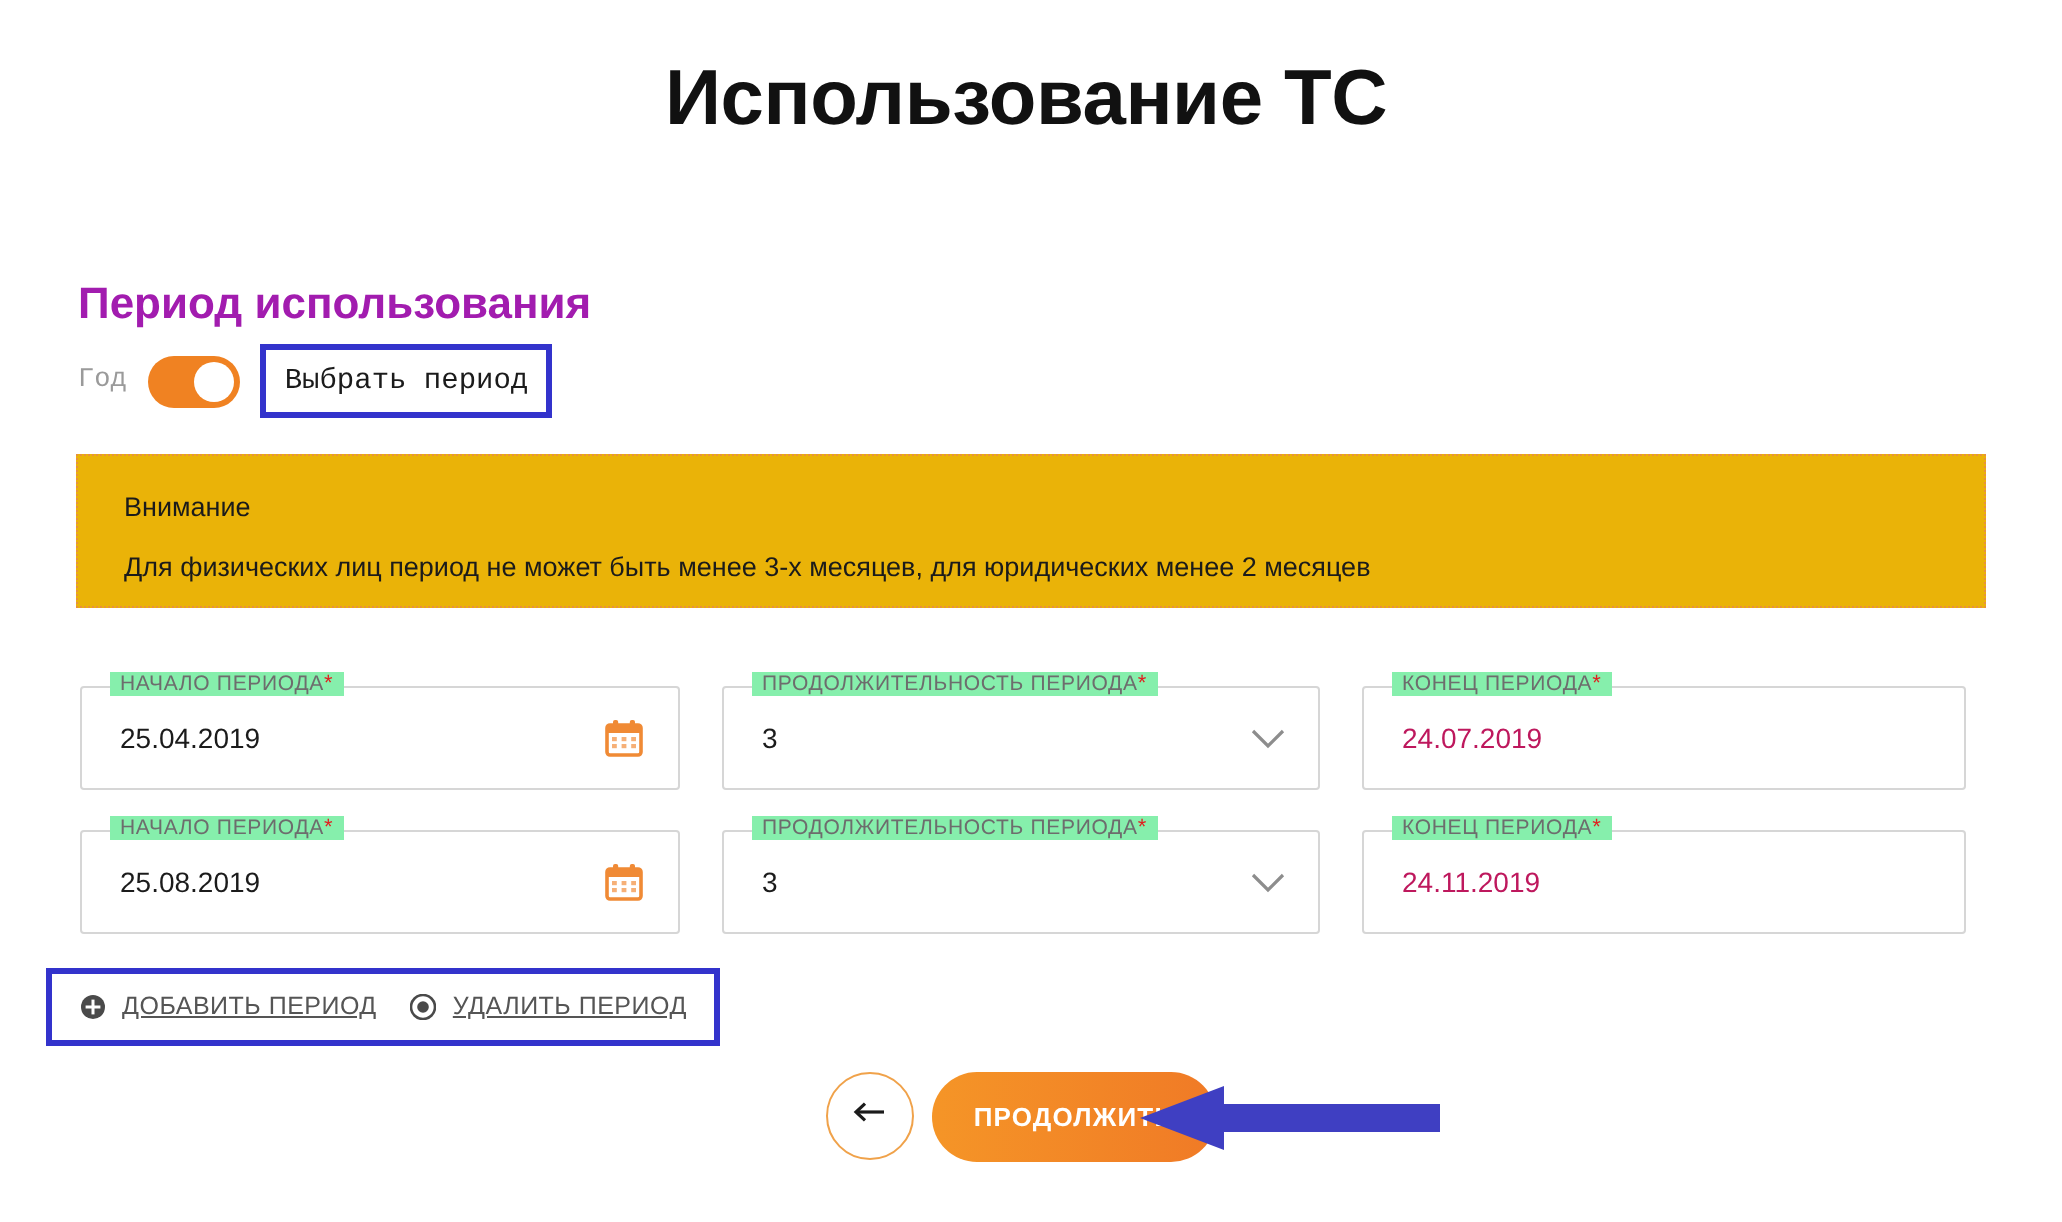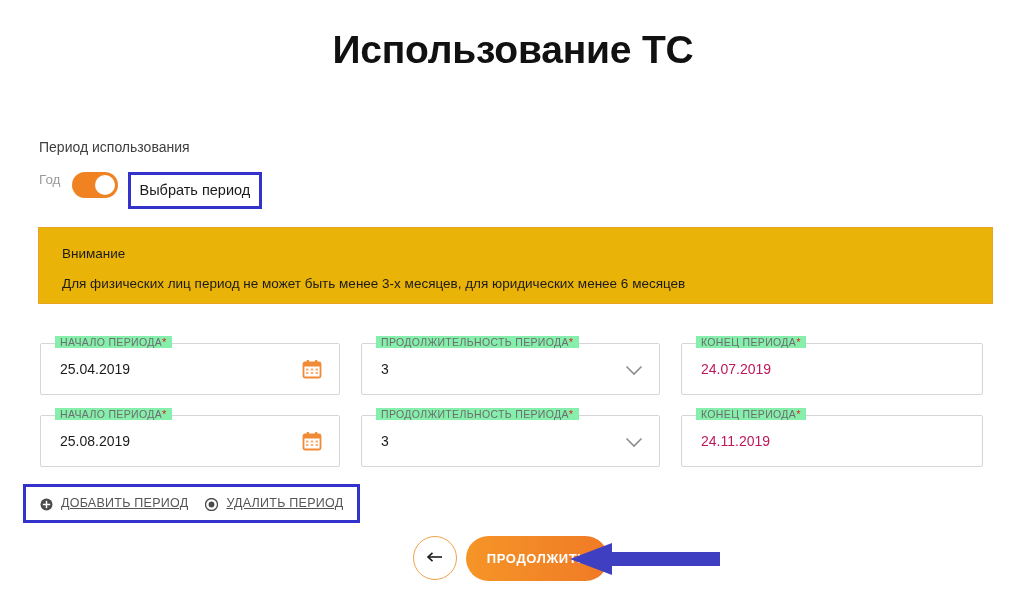--- a/index.html
+++ b/index.html
@@ -27,31 +27,33 @@
     font-weight: bold;
     letter-spacing: -0.2px;
     color: #111111;
   }
 
   
   .section-title {
     position: absolute;
     left: 39px;
     top: 139px;
-    font-size: 14px;
-    font-weight: normal;
-    color: #404040;
+    font-size: 22px;
+    font-weight: bold;
+    color: #a21caf;
   }
 
   
   .toggle-row {
     position: absolute;
     left: 39px;
     top: 172px;
     display: flex;
+    align-items: center;
+    font-family: Liberation Mono, monospace;
   }
   .toggle-label-off {
     font-size: 13.5px;
     color: #9a9a9a;
     margin-right: 11px;
   }
   .toggle-switch {
     width: 46px;
     height: 26px;
     border-radius: 13px;
@@ -251,21 +253,21 @@
   <div class="toggle-switch">
     <div class="toggle-knob"></div>
   </div>
   <div class="highlight-box toggle-label-on-wrap">
     <span class="toggle-label-on">Выбрать период</span>
   </div>
 </div>
 
 <div class="warning-panel">
   <div class="warning-title">Внимание</div>
-  <div class="warning-text">Для физических лиц период не может быть менее 3-х месяцев, для юридических менее 6 месяцев</div>
+  <div class="warning-text">Для физических лиц период не может быть менее 3-х месяцев, для юридических менее 2 месяцев</div>
 </div>
 
 <div class="field" style="left:40px; top:343px; width:300px;">
   <span class="field-legend"><span>НАЧАЛО ПЕРИОДА</span><span class="req-star">*</span></span>
   <span class="field-value">25.04.2019</span>
   <span class="cal-icon">
     <svg viewBox="0 0 20 20" width="20" height="20">
       <rect x="1.5" y="3.5" width="17" height="15" rx="1.5" fill="none" stroke="#f08a35" stroke-width="1.8"></rect>
       <rect x="1.5" y="3.5" width="17" height="4" fill="#f08a35"></rect>
       <rect x="4.5" y="1" width="2.6" height="4" rx="1" fill="#f08a35"></rect>

